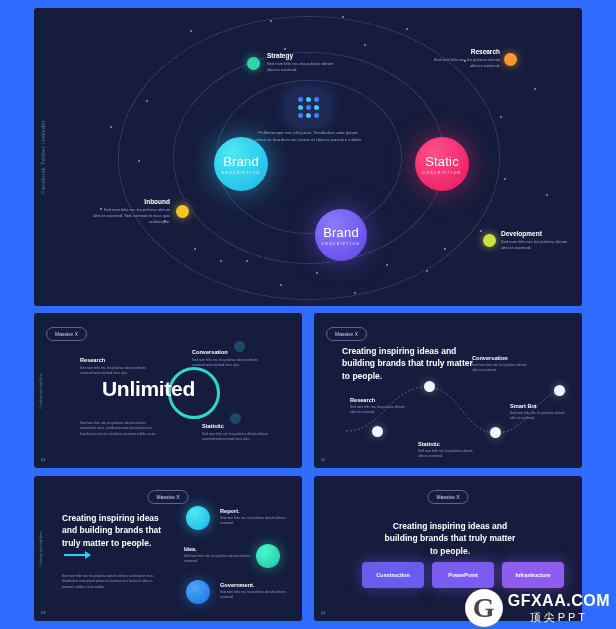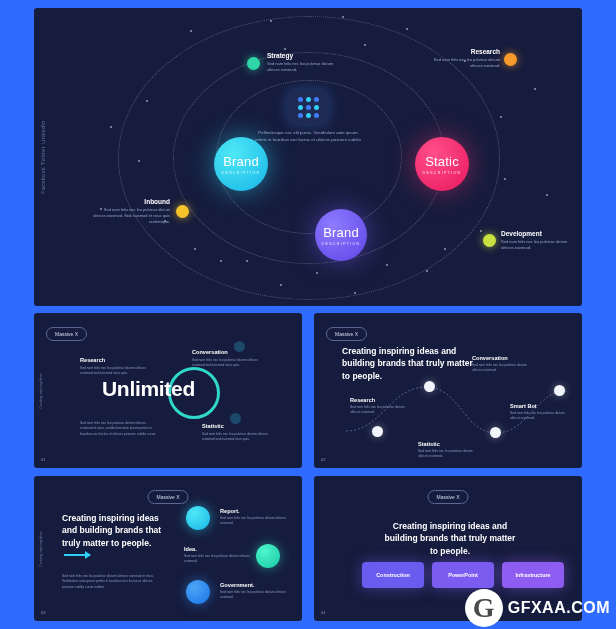--- a/index.html
+++ b/index.html
@@ -341,14 +341,15 @@
 
   <div class="pill" style="left:48px;top:86px;width:62px;height:26px;background:#6b5cf0;box-shadow:0 0 14px rgba(107,92,240,.5);">Construction</div>
   <div class="pill" style="left:118px;top:86px;width:62px;height:26px;background:#7a5cf0;box-shadow:0 0 14px rgba(122,92,240,.5);">PowerPoint</div>
   <div class="pill" style="left:188px;top:86px;width:62px;height:26px;background:#8e5cf0;box-shadow:0 0 14px rgba(142,92,240,.5);">Infrastructure</div>
 </div>
 
 <div class="wm">
   <div class="g">G</div>
   <div>
     <div class="t1">GFXAA.COM</div>
+    <div class="t2">顶尖PPT</div>
   </div>
 </div>
 
 </body></html>

